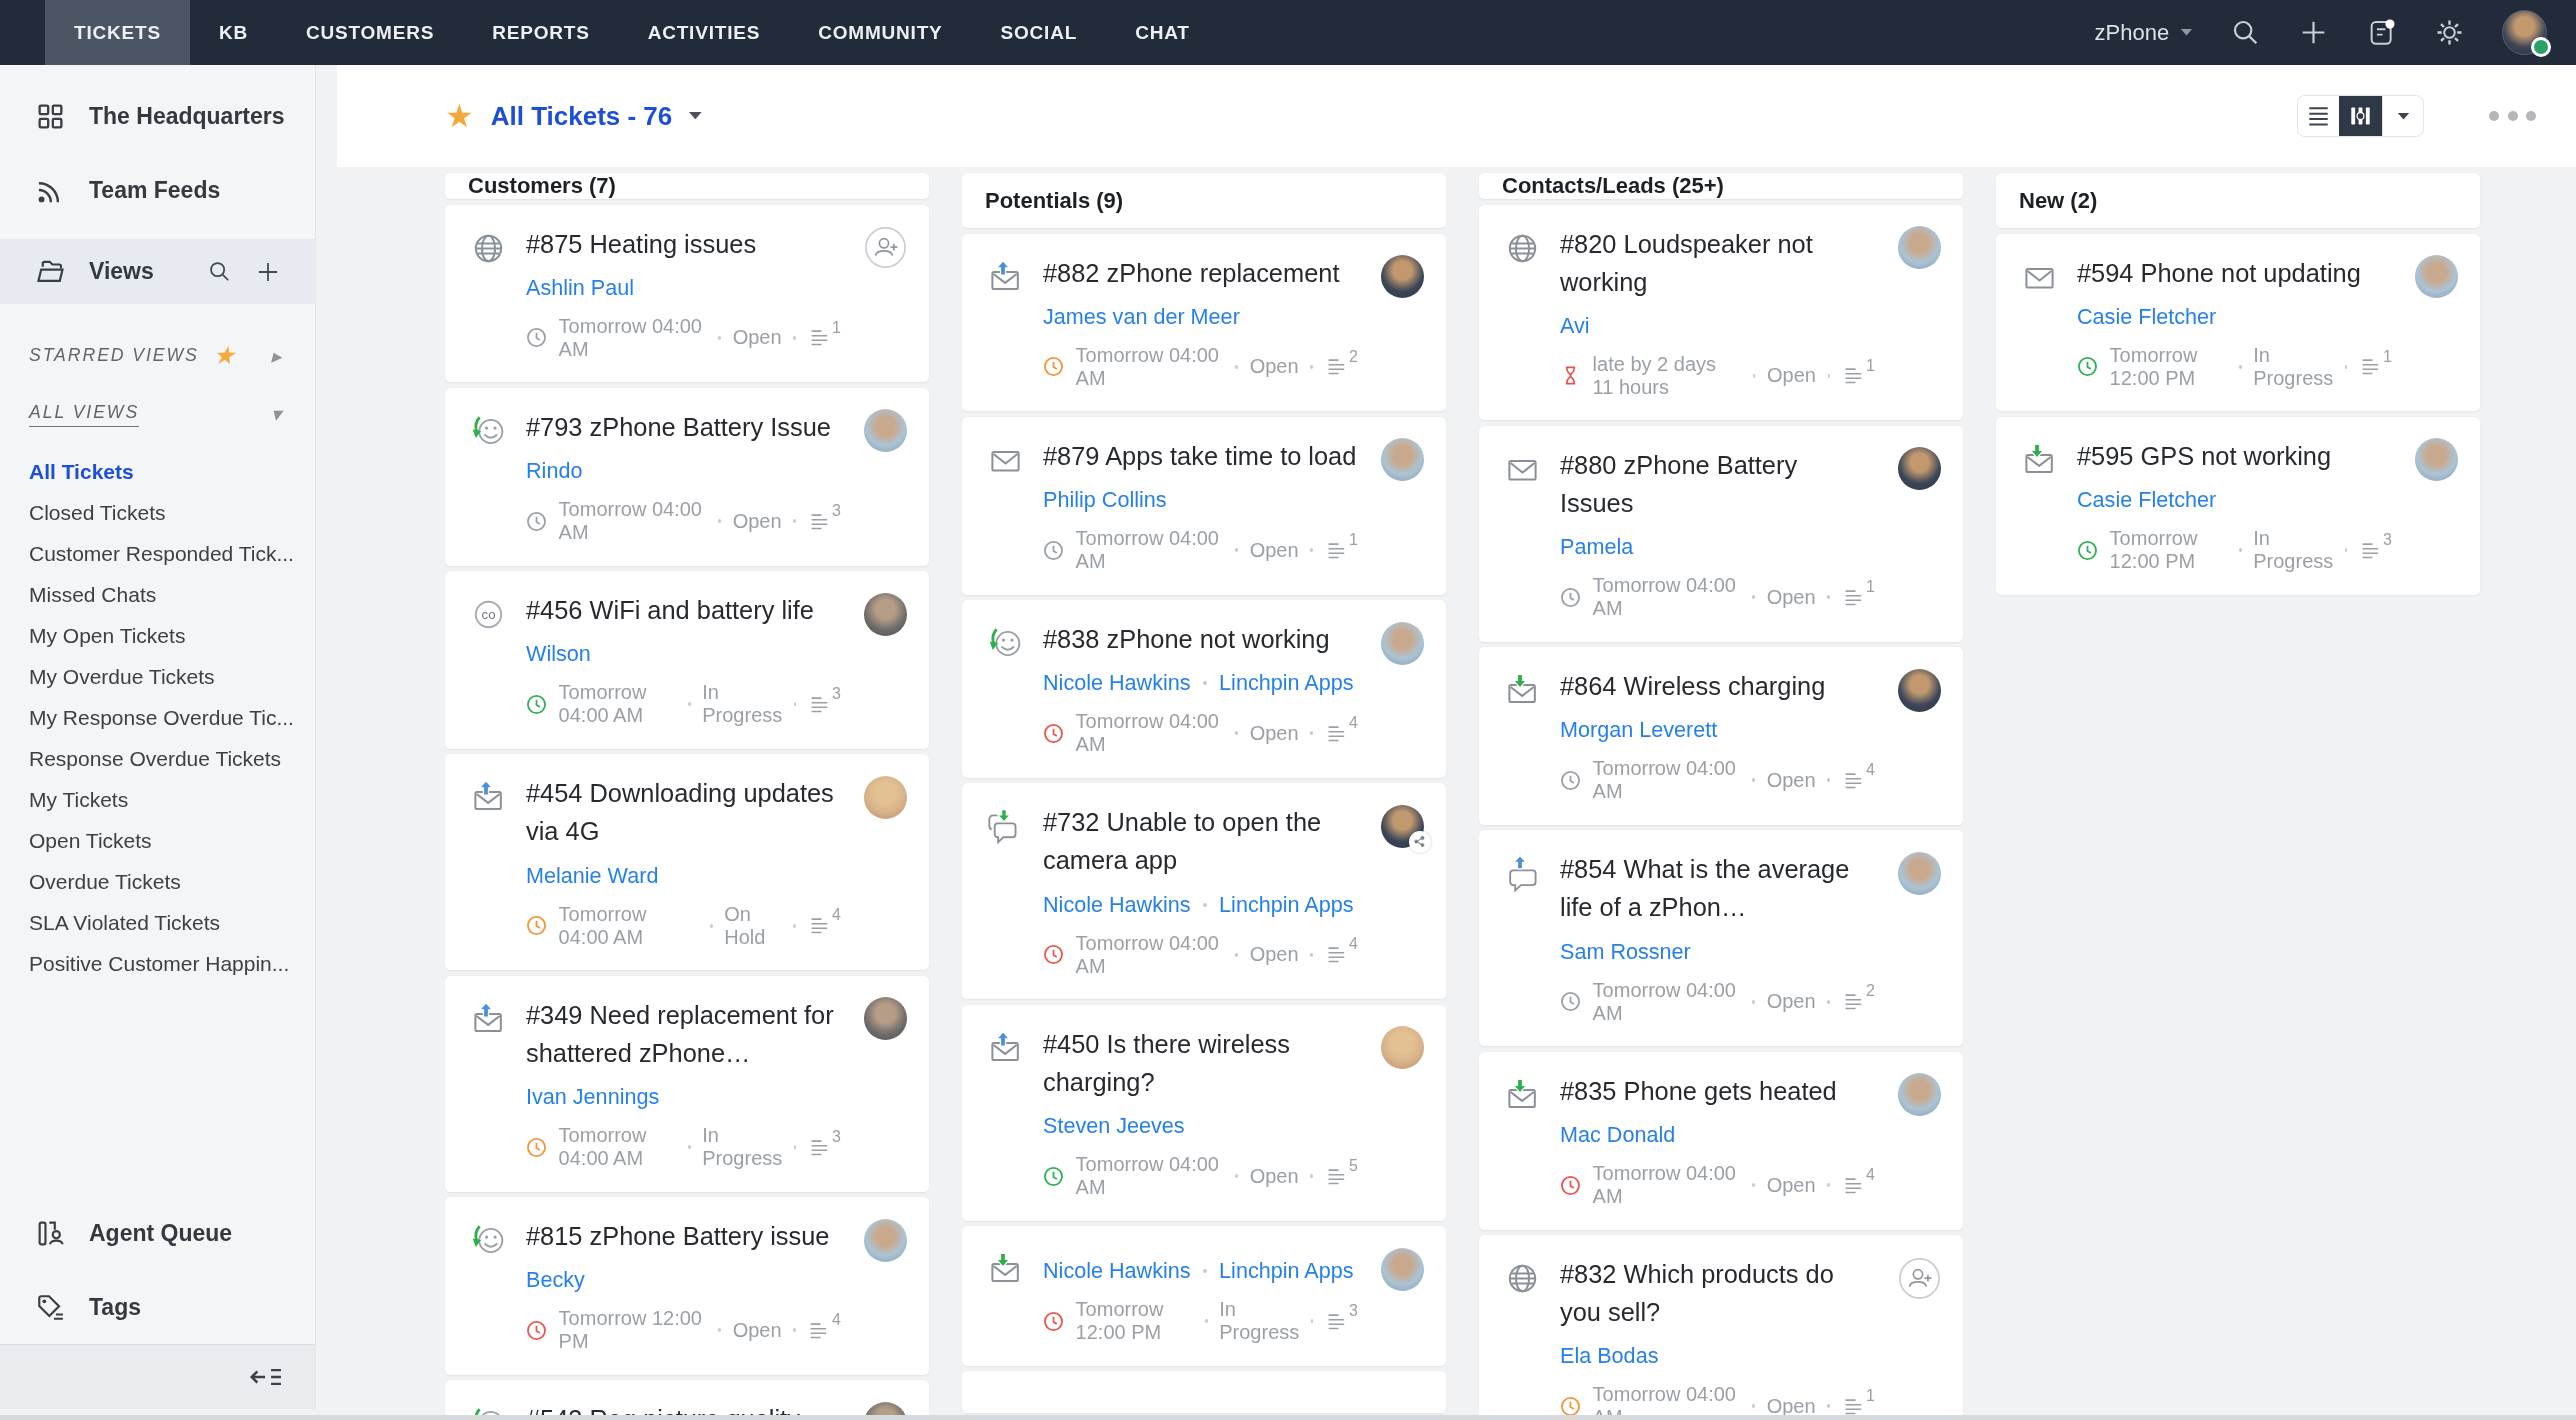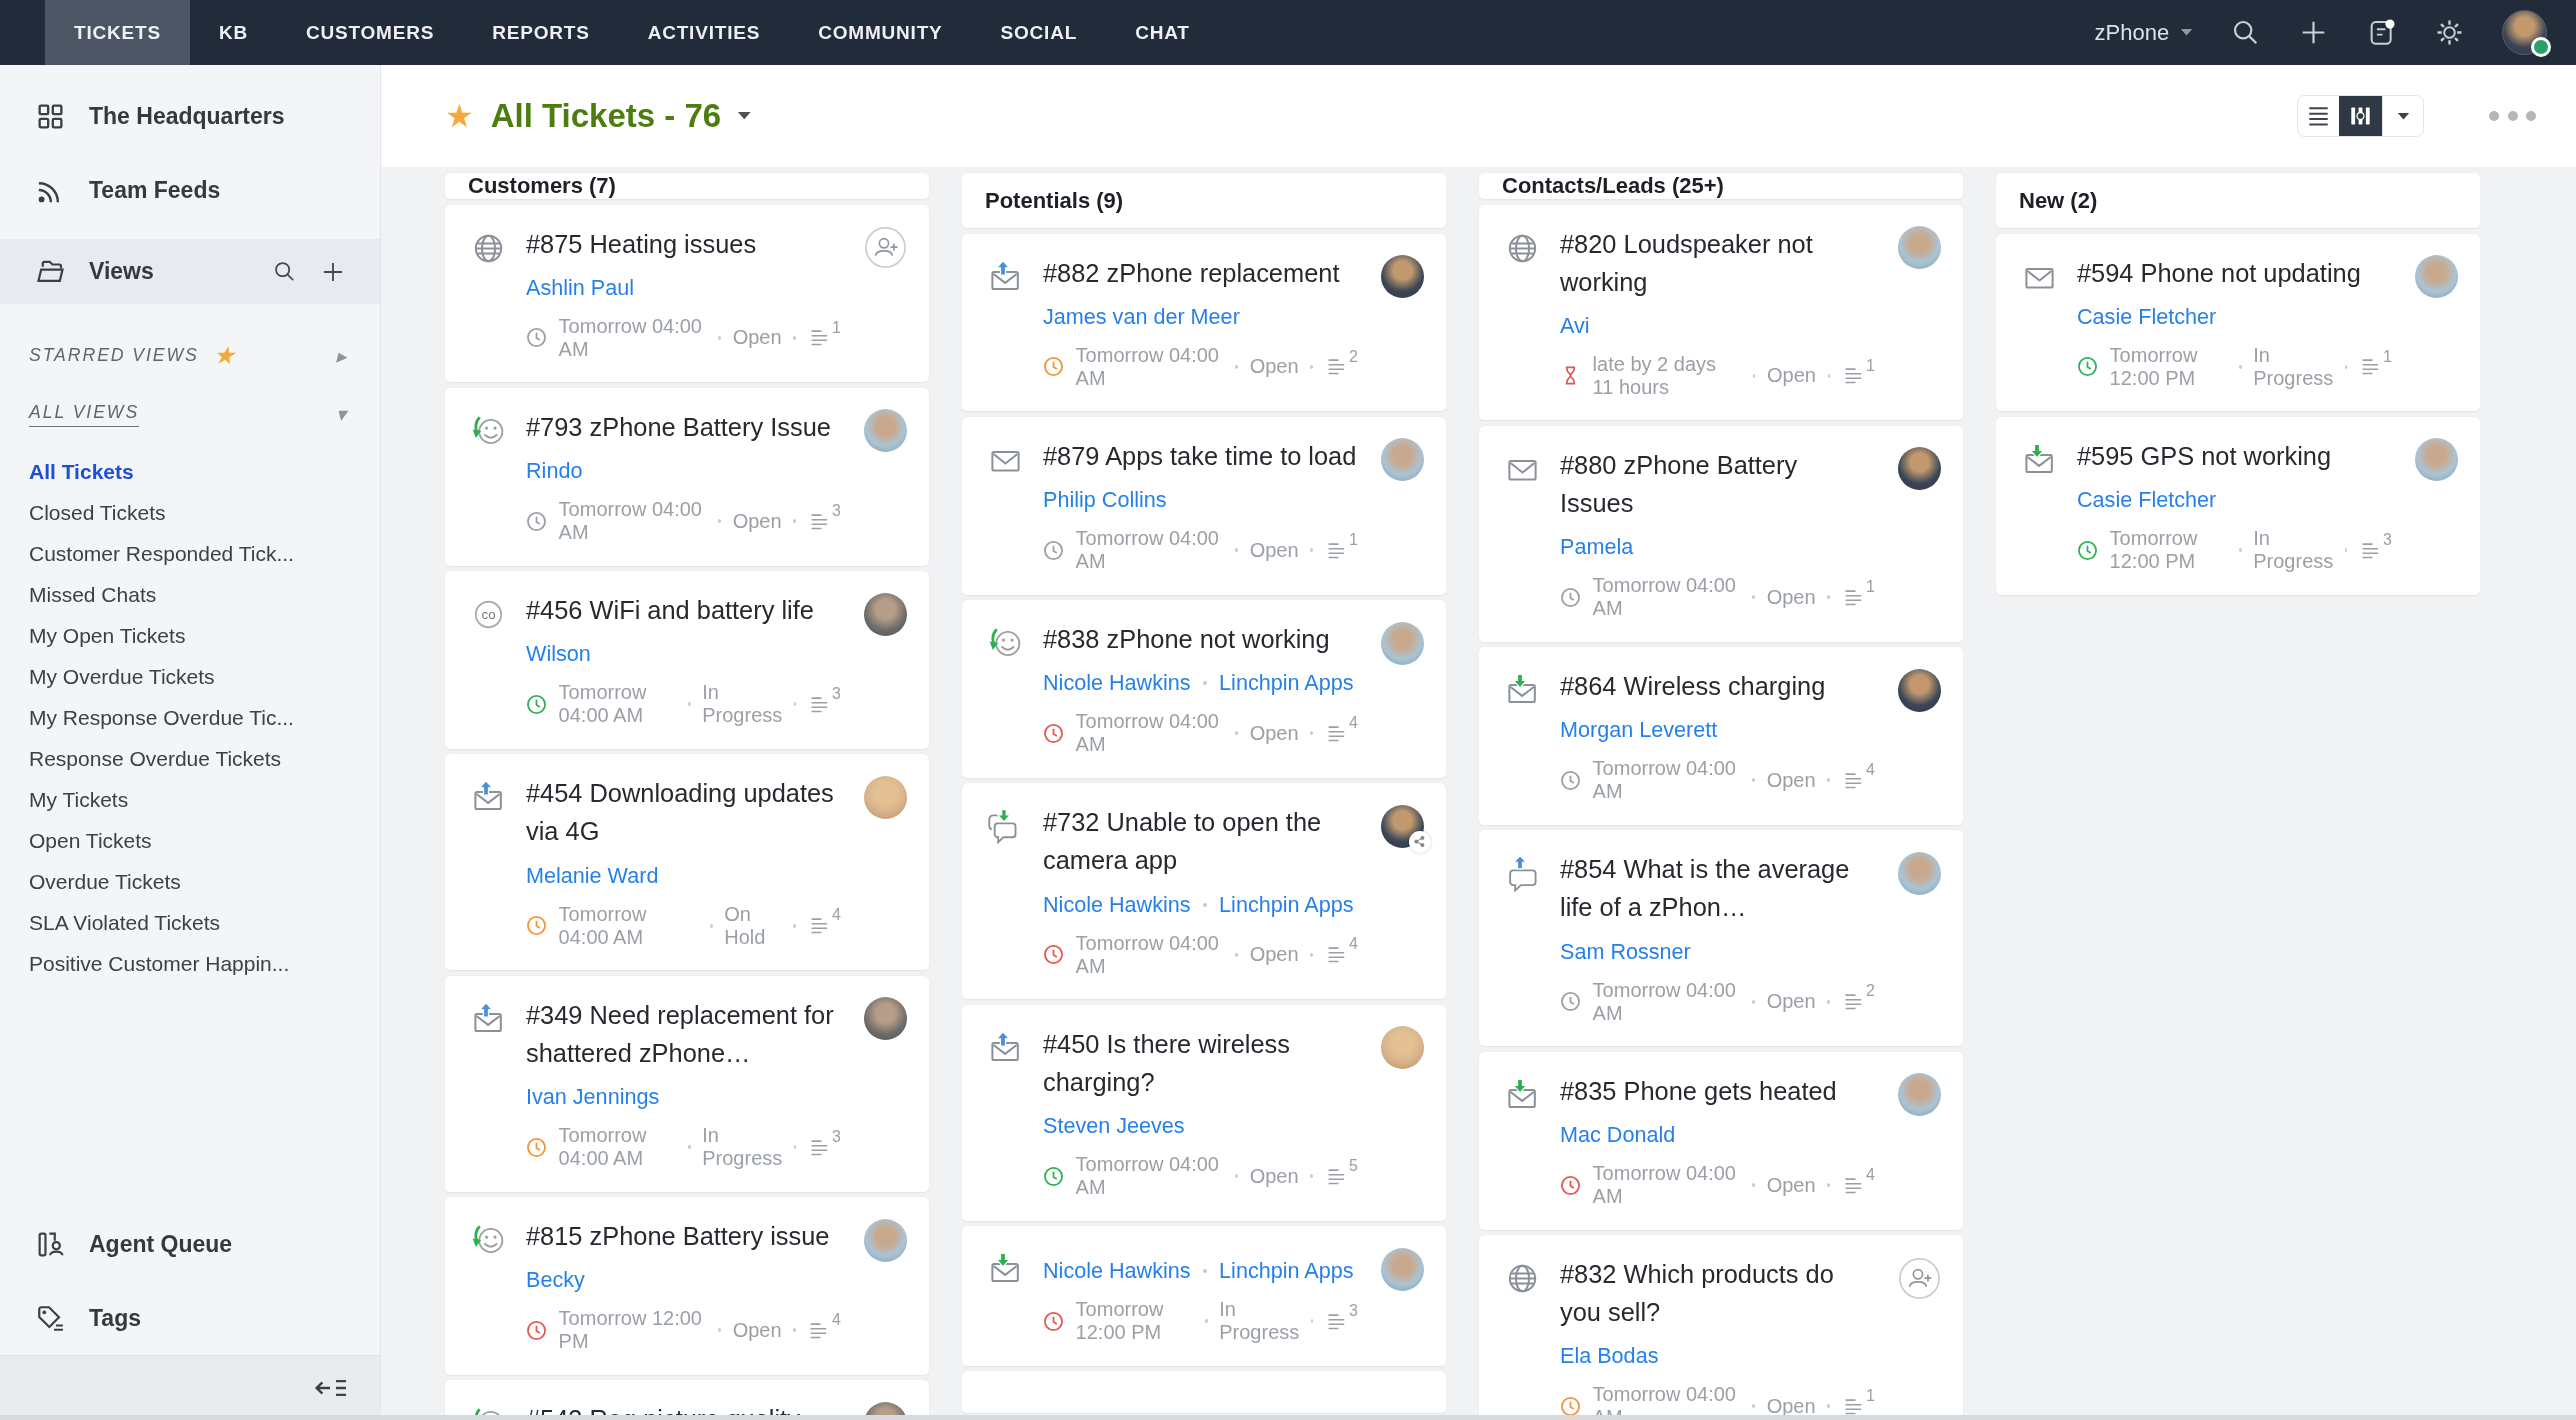--- a/index.html
+++ b/index.html
@@ -16,21 +16,21 @@
   .nav-dept { display:flex; align-items:center; gap:10.8px; color:#dde2e8; font-size:22px; cursor:pointer; }
   .nav-dept .caret { color:#8e97a3; width:13px; height:8.5px; }
   .nav-ico { width:31px; height:31px; color:#c9cfd7; cursor:pointer; }
   .nav-avatar { position:relative; width:45px; height:45px; border-radius:50%;
                 background:radial-gradient(circle at 50% 36%, #c2996f 0 27%, #3c4657 60%, #27303e 100%);
                 border:1.5px solid #55606e; cursor:pointer; }
   .presence { position:absolute; right:-4.6px; bottom:-3.1px; width:20px; height:20px; border-radius:50%;
               background:#2aa267; border:3.1px solid #ffffff; }
 
   
-  .sidebar { position:absolute; top:65px; left:0; width:381px; bottom:0; background:#f4f5f7;
+  .sidebar { position:absolute; top:65px; left:0; width:316px; bottom:11px; background:#f4f5f7;
              border-right:0.8px solid #e3e5e8; z-index:20; }
   .side-row { height:74px; display:flex; align-items:center; gap:23px; padding-left:35px;
               font-size:23px; font-weight:700; color:#34393f; cursor:pointer; }
   .side-row:first-child { margin-top:14px; }
   .side-row .sico { width:31px; height:31px; color:#3a3f46; flex:0 0 auto; }
   .side-row.views-row { height:65px; margin-top:12.3px; background:#e7eaf0; padding-right:34px; }
   .views-spacer { flex:1; }
   .mini-ico { width:25px; height:25px; color:#43494f; cursor:pointer; }
   .mini-ico.plus { width:26px; height:26px; }
   .caps-row { margin-top:26px; height:51px; display:flex; align-items:center; gap:14px;
@@ -47,21 +47,21 @@
   .collapse-bar { position:absolute; left:0; right:0; bottom:0; height:65px; background:#e9ebef;
                   border-top:0.8px solid #dcdfe3; display:flex; align-items:center;
                   justify-content:flex-end; padding-right:31px; }
   .collapse-ico { width:35px; height:28px; color:#3b4046; cursor:pointer; }
 
   
   .main { position:absolute; left:337px; top:65px; right:0; bottom:0; }
   .main-header { height:102px; background:#ffffff; display:flex; align-items:center;
                  padding:0 40px 0 108px; }
   .hstar { color:#f5a93c; font-size:32px; margin-right:17px; line-height:1; cursor:pointer; }
-  .htitle { font-size:33px; font-weight:700; color:#4d7c0f; cursor:pointer; }
+  .htitle { font-size:26px; font-weight:700; color:#1d4ed8; cursor:pointer; }
   .hcaret { width:14.6px; height:9.2px; color:#4b5157; margin-left:15.4px; cursor:pointer; }
   .hcontrols { margin-left:auto; display:flex; align-items:center; gap:65px; }
   .seg { display:flex; border:1.5px solid #e3e4e6; border-radius:7.7px; overflow:hidden; background:#fff; }
   .seg-cell { width:41px; height:40px; display:flex; align-items:center; justify-content:center; cursor:pointer; }
   .seg-cell.dark { background:#2f3845; width:43px; }
   .seg-cell + .seg-cell { border-left:1.5px solid #e3e4e6; }
   .seg-cell.dark { border-left:none; }
   .seg-ico { width:23px; height:20px; color:#3d444d; }
   .seg-caret { width:13px; height:8.5px; color:#3d444d; }
   .dots { display:flex; gap:8.5px; cursor:pointer; }

